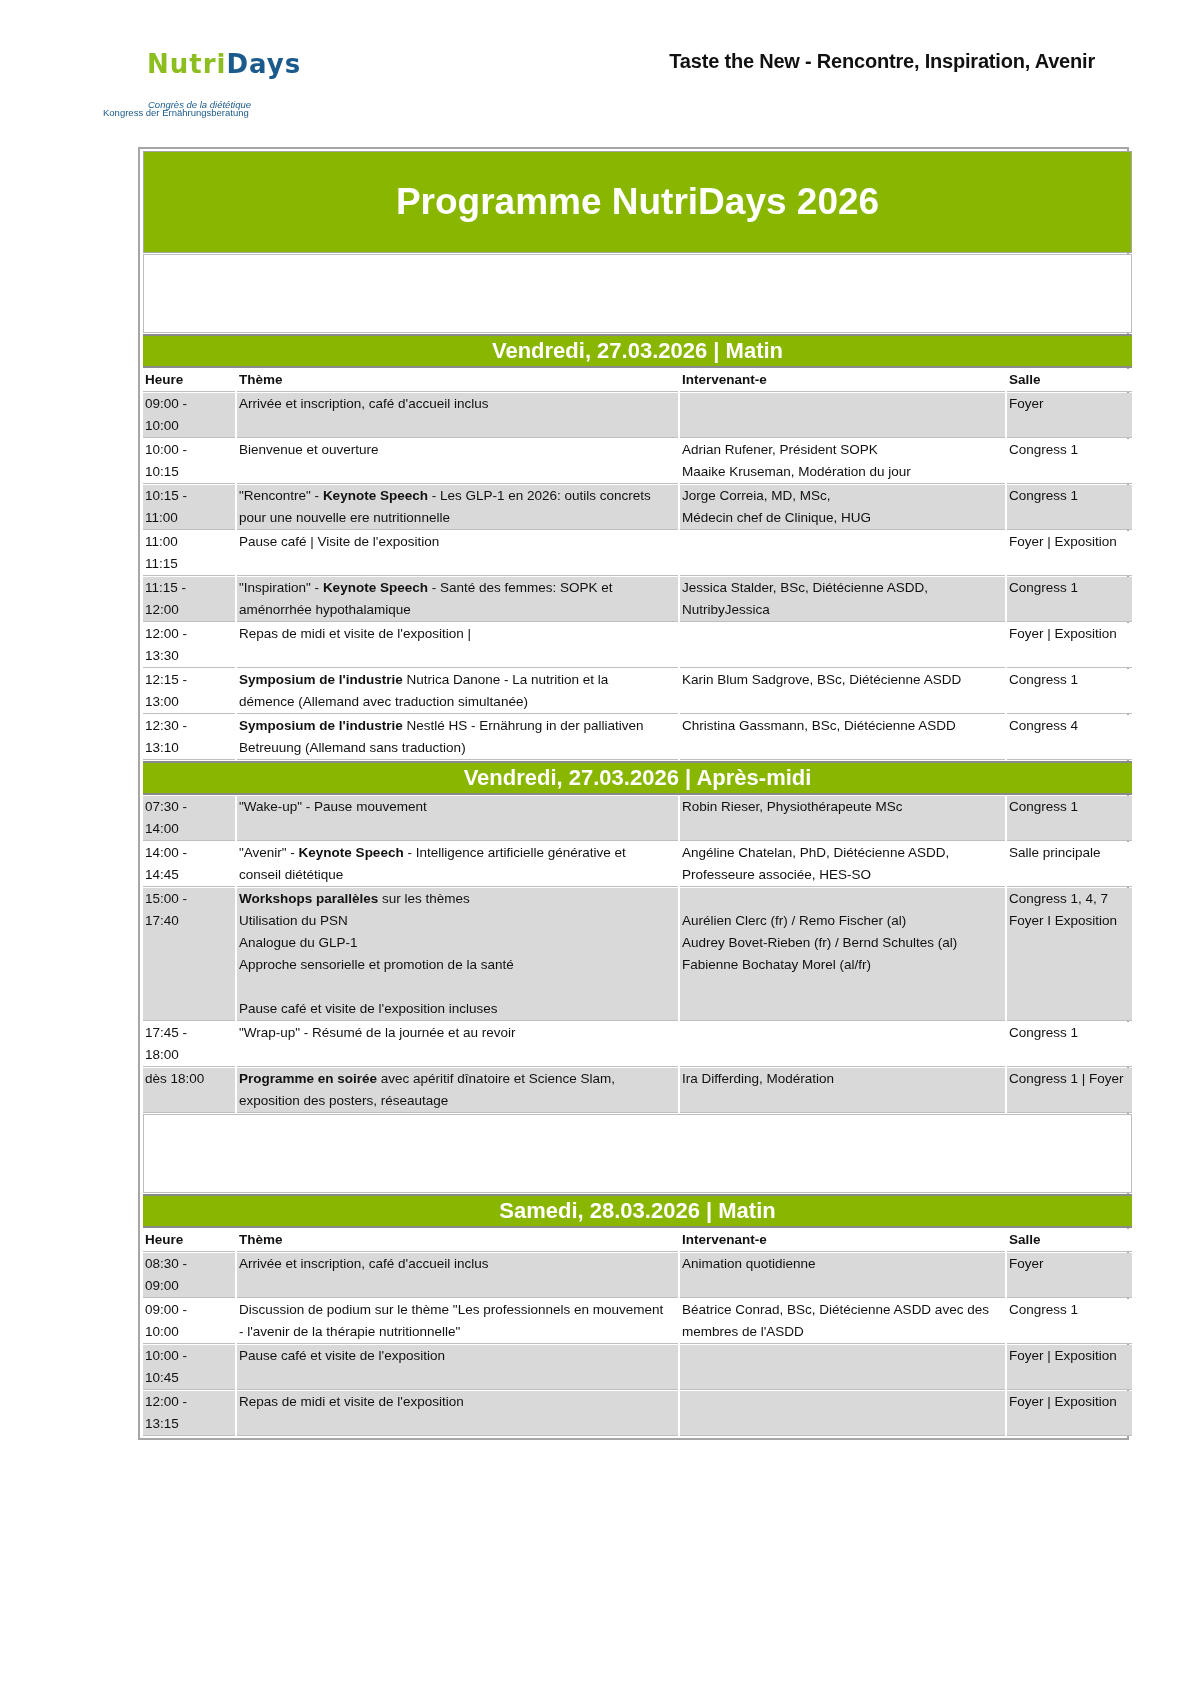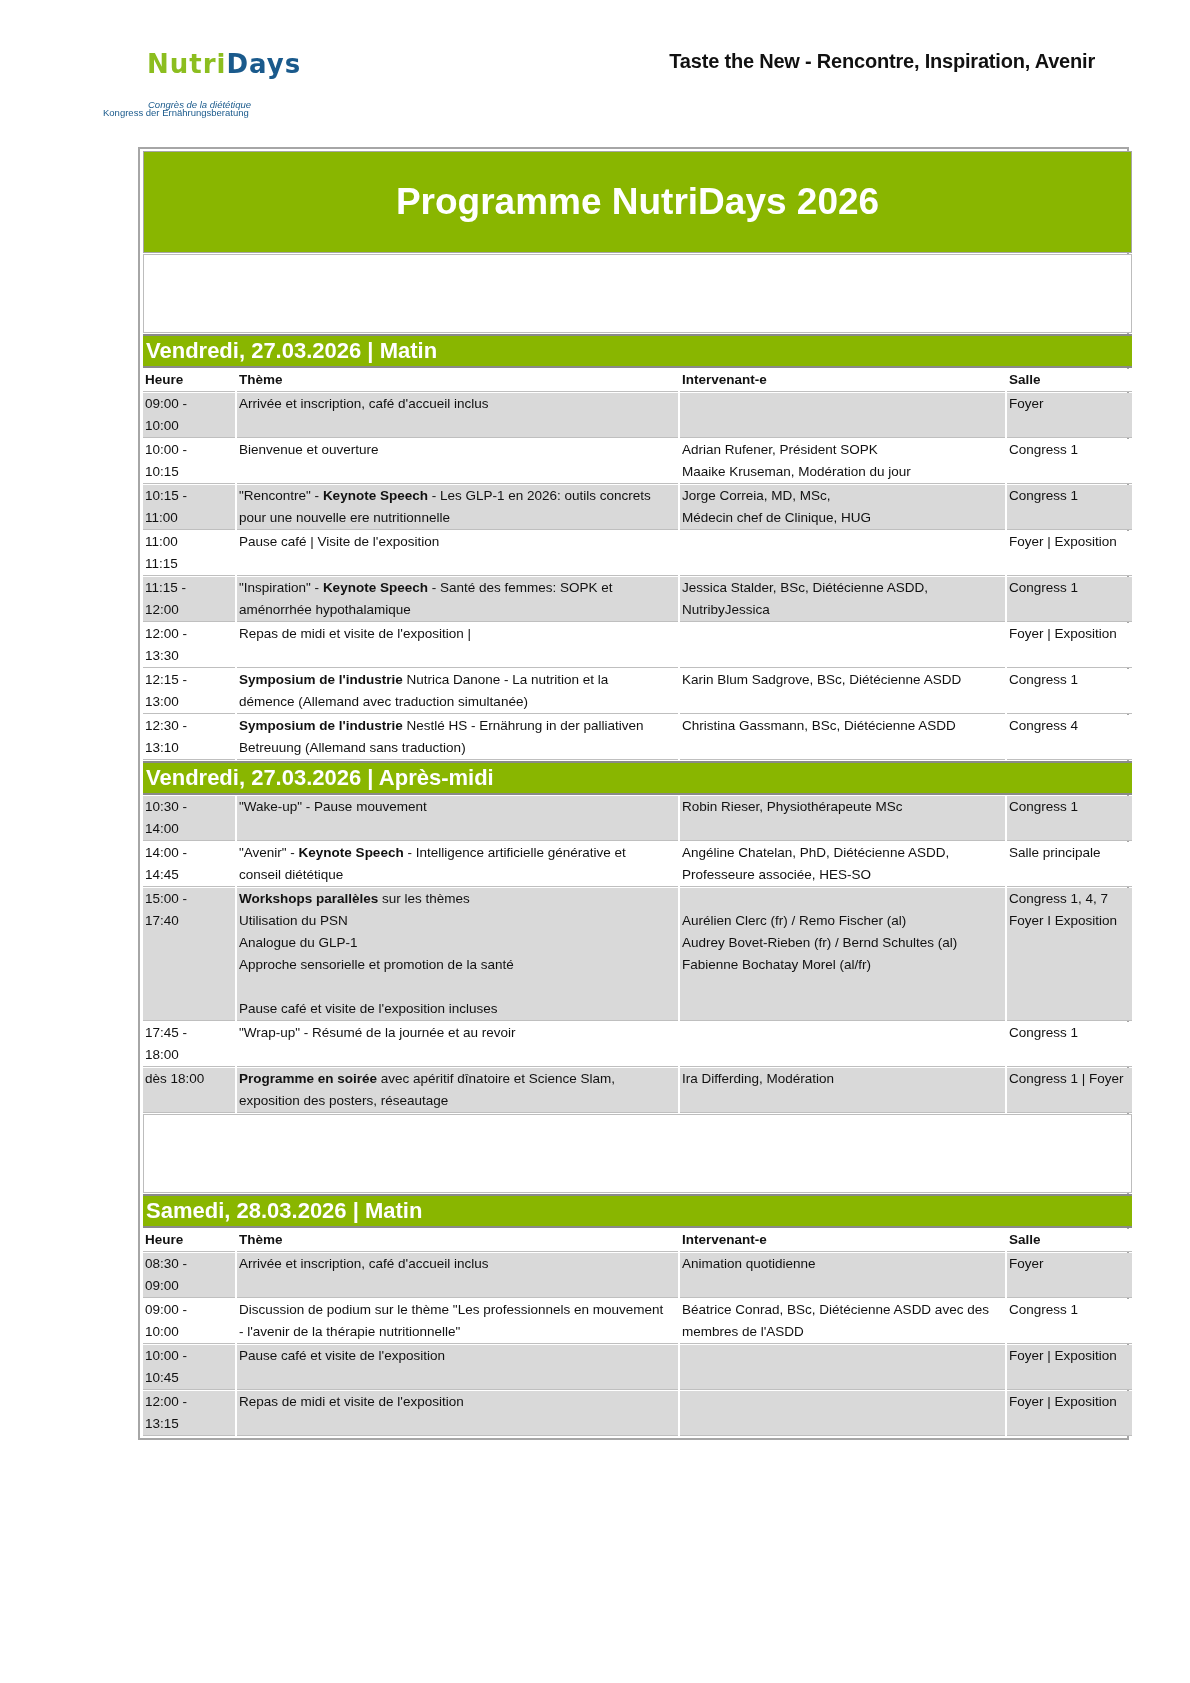--- a/index.html
+++ b/index.html
@@ -10,21 +10,21 @@
   .logo-word .days { color:#1a5a8c; }
   .logo-sub1 { position:absolute; left:0; top:45px; font-size:9.5px; color:#1a5a8c; font-family:"Liberation Sans", sans-serif; white-space:nowrap;margin-top:20px; }
   .logo-sub2 { position:absolute; left:45px; top:57px; font-size:9.5px; font-style:italic; color:#1a5a8c; font-family:"Liberation Sans", sans-serif; white-space:nowrap; }
   .tagline { position:absolute; right:95px; top:50px; font-family:"Liberation Sans", sans-serif; font-weight:bold; font-size:20px; color:#111; white-space:nowrap; letter-spacing:-0.2px; }
 
   .prog { position:absolute; left:104px; top:147px; width:991px; border:2px solid #a6a6a6; box-sizing:border-box; padding:1px;margin-left:34px; }
   table.grid { width:100%; border-collapse:separate; border-spacing:2px 1px; table-layout:fixed; font-family:"Liberation Sans", sans-serif; }
   table.grid td { padding:0 2px; vertical-align:top; font-size:13.5px; line-height:22px; }
   .banner td { background:#89b600; color:#fff; font-weight:bold; font-size:37px !important; text-align:center; height:100px; vertical-align:middle !important; border:1px solid #a6a6a6; font-family:"Liberation Sans", sans-serif; }
   .spacer td { height:77px; background:#fff; border:1px solid #bdbdbd; }
-  .section td { background:#89b600; color:#fff; font-weight:bold; font-size:22px !important; line-height:30px !important; padding:0 3px !important; border-top:2px solid #8a8a8a; border-bottom:2px solid #8a8a8a; }
+  .section td { background:#89b600; color:#fff; font-weight:bold; font-size:22px !important; line-height:30px !important; padding:0 3px !important; border-top:2px solid #8a8a8a; border-bottom:2px solid #8a8a8a;text-align:center; }
   .head td { font-weight:bold; background:#fff; border-bottom:1px solid #bfbfbf; }
   tr.row td { height:44px; border-bottom:1px solid #bfbfbf; }
   tr.row.shade td { background:#d9d9d9; }
   tr.row.white td { background:#ffffff; }
   tr.row.tall td { height:132px; }
   .cell-line { display:block; white-space:nowrap; }
   b { font-weight:bold; }
 </style>
 </head>
 <body>
@@ -179,21 +179,21 @@
           </td>
           <td>
             <span class="cell-line">Congress 4</span>
           </td>
         </tr>
         <tr class="section">
           <td colspan="4">Vendredi, 27.03.2026 | Après-midi</td>
         </tr>
         <tr class="row shade">
           <td>
-            <span class="cell-line">10:30 -</span>
+            <span class="cell-line">07:30 -</span>
             <span class="cell-line">14:00</span>
           </td>
           <td>
             <span class="cell-line">"Wake-up" - Pause mouvement</span>
           </td>
           <td>
             <span class="cell-line">Robin Rieser, Physiothérapeute MSc</span>
           </td>
           <td>
             <span class="cell-line">Congress 1</span>

